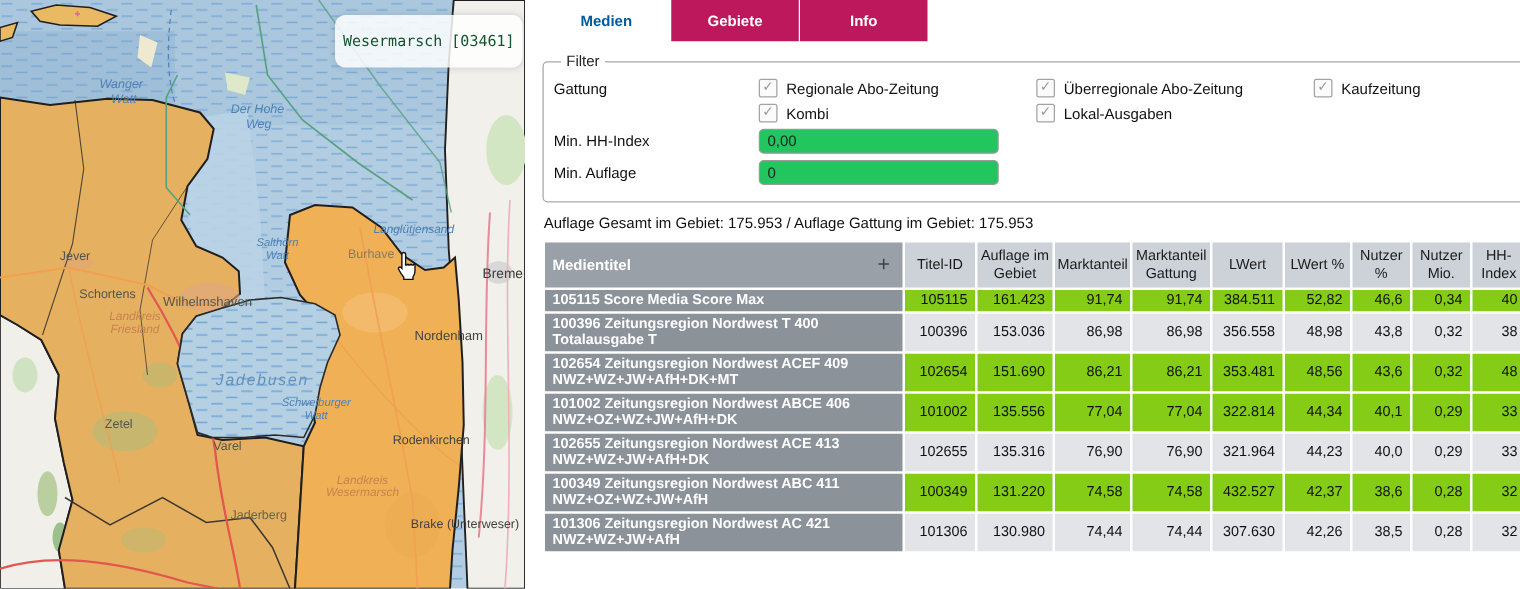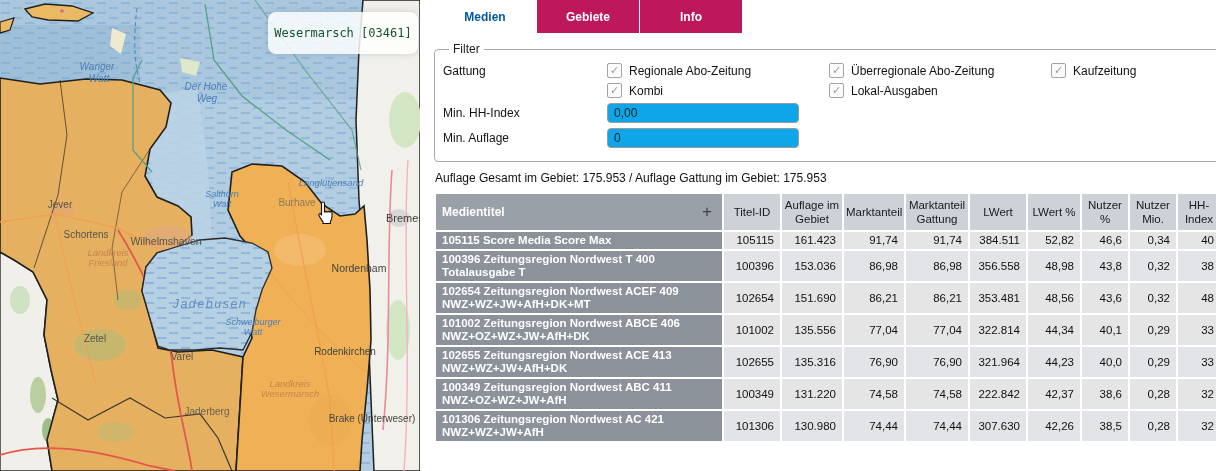--- a/index.html
+++ b/index.html
@@ -26,37 +26,37 @@
   fieldset.filter{border:1px solid #a8a8a8;border-radius:4px;margin:9px 6px 0 0;
        padding:2px 8px 8px 8px;}
   fieldset.filter legend{font-size:12px;color:#222;padding:0 4px;margin-left:6px;}
   .frow{display:flex;align-items:center;margin:5px 0;gap:28px;}
   .flabel{width:136px;flex:0 0 136px;color:#111;}
   .cbcol{width:194px;flex:0 0 194px;display:flex;align-items:center;}
   .cb{width:13px;height:13px;border:1px solid #a3a3a3;border-radius:2px;background:#fbfbfb;
       color:#9a9a9a;font-size:11px;line-height:12px;text-align:center;flex:0 0 13px;}
   .cblabel{margin-left:7px;color:#111;}
   .tinput{width:178px;height:16px;border:1px solid #9a9a9a;border-radius:4px;
-      padding:1px 6px;font-family:"Liberation Sans",sans-serif;font-size:12px;color:#222;background:#0ea5e9;}
+      padding:1px 6px;font-family:"Liberation Sans",sans-serif;font-size:12px;color:#222;background:#22c55e;}
 
   .summary{margin:9px 0 7px 1px;color:#111;}
 
   
   table.media{border-collapse:separate;border-spacing:2px;table-layout:fixed;width:788px;
       font-size:11.5px;background:#fff;}
   table.media th{font-weight:normal;vertical-align:middle;text-align:center;
       background:#ccd2d8;color:#1a1a1a;padding:2px 2px;line-height:14px;height:32px;}
   table.media th.mtitle{background:#9aa0a7;color:#fff;font-weight:bold;text-align:left;
       padding-left:6px;font-size:12px;}
   .plus-btn{float:right;margin-right:8px;color:#3c4248;font-size:17px;font-weight:normal;
       line-height:14px;cursor:pointer;}
   td.title-cell{background:#8b929a;color:#fff;font-weight:bold;padding:2px 6px;line-height:13px;
       vertical-align:middle;margin-left:44px;}
   td.num{text-align:right;padding:2px 6px 2px 2px;vertical-align:middle;line-height:13px;color:#111;}
-  tr.odd td.num{background:#e5e5e5;}
+  tr.odd td.num{background:#84cc16;}
   tr.even td.num{background:#e2e4e7;}
 </style>
 </head>
 <body>
 
 <div class="page">
 
   <div class="map">
     <svg width="420" height="471" viewBox="0 0 420 471">
       <defs>
@@ -338,21 +338,21 @@
           </tr>
           <tr class="odd">
             <td class="title-cell">
               <div>100349 Zeitungsregion Nordwest ABC 411</div>
               <div>NWZ+OZ+WZ+JW+AfH</div>
             </td>
             <td class="num">100349</td>
             <td class="num">131.220</td>
             <td class="num">74,58</td>
             <td class="num">74,58</td>
-            <td class="num">222.842</td>
+            <td class="num">432.527</td>
             <td class="num">42,37</td>
             <td class="num">38,6</td>
             <td class="num">0,28</td>
             <td class="num">32</td>
           </tr>
           <tr class="even">
             <td class="title-cell">
               <div>101306 Zeitungsregion Nordwest AC 421</div>
               <div>NWZ+WZ+JW+AfH</div>
             </td>

